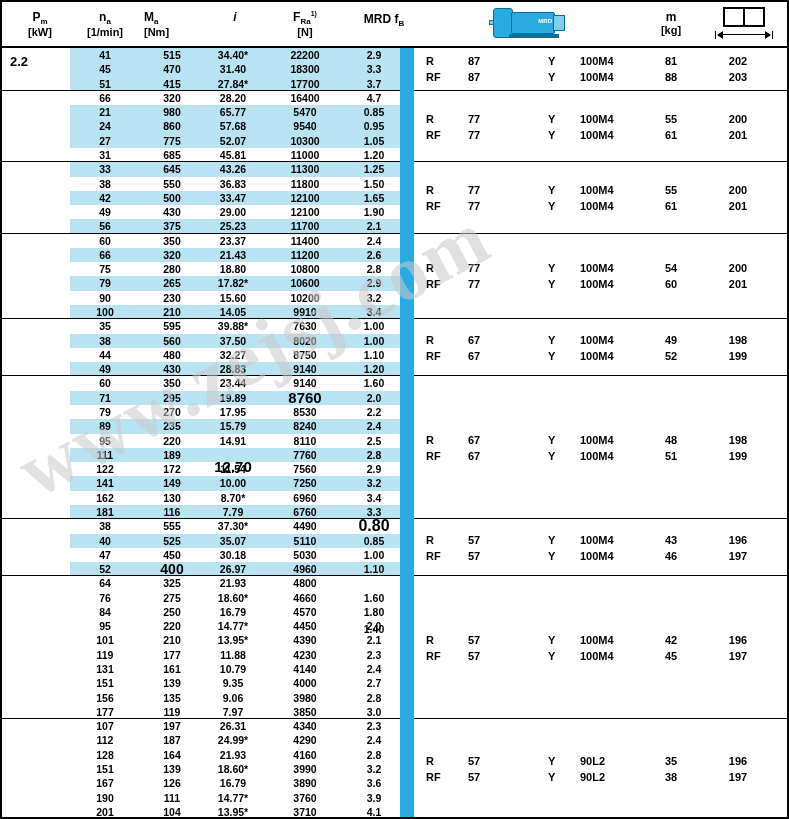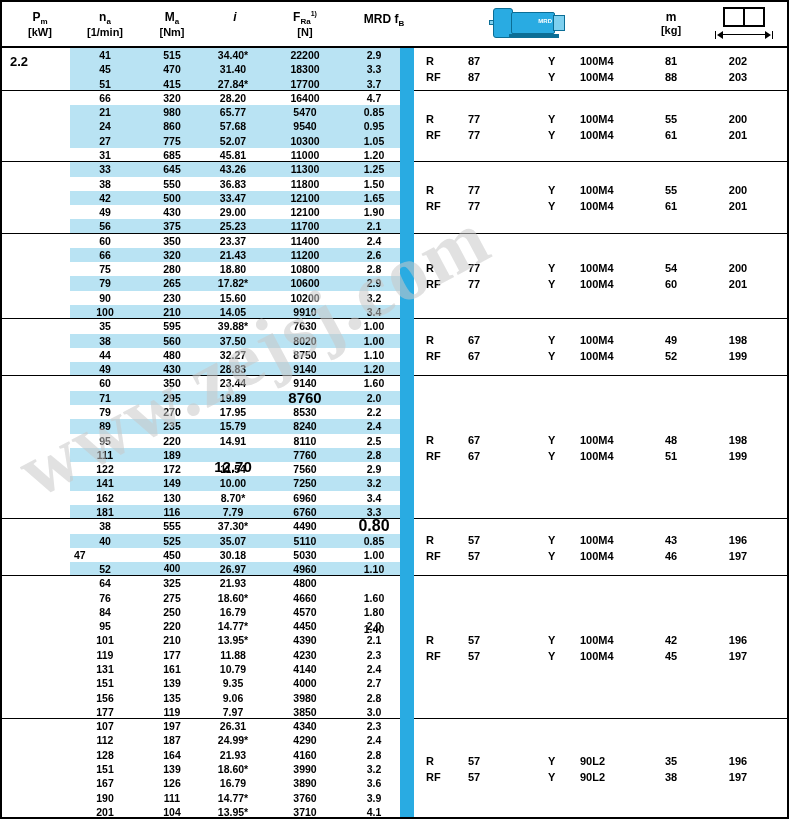--- a/index.html
+++ b/index.html
@@ -68,21 +68,21 @@
 
   <div style="position:absolute;left:0;top:0;width:785px;height:46px;border-bottom:2px solid #000;">
     <div style="position:absolute;left:8px;top:8px;width:60px;text-align:center;">
       <span style="display:block;font-size:12px;font-weight:bold;">P<span class="sub">m</span></span>
       <span style="display:block;font-size:11px;font-weight:bold;">[kW]</span>
     </div>
     <div style="position:absolute;left:72px;top:8px;width:62px;text-align:center;">
       <span style="display:block;font-size:12px;font-weight:bold;">n<span class="sub">a</span></span>
       <span style="display:block;font-size:11px;font-weight:bold;">[1/min]</span>
     </div>
-    <div style="position:absolute;left:142px;top:8px;width:56px;text-align:center;">
+    <div style="position:absolute;left:142px;top:8px;width:56px;">
       <span style="display:block;font-size:12px;font-weight:bold;">M<span class="sub">a</span></span>
       <span style="display:block;font-size:11px;font-weight:bold;">[Nm]</span>
     </div>
     <div style="position:absolute;left:204px;top:8px;width:58px;text-align:center;">
       <span style="display:block;font-size:12px;font-weight:bold;font-style:italic;">i</span>
     </div>
     <div style="position:absolute;left:268px;top:8px;width:70px;text-align:center;">
       <span style="display:block;font-size:12px;font-weight:bold;">F<span class="sub">Ra</span><span class="sup">1)</span></span>
       <span style="display:block;font-size:11px;font-weight:bold;">[N]</span>
     </div>
@@ -412,28 +412,28 @@
         <div style="position: absolute; left: 198px; top: 0px; width: 66px; height: 14.28px; line-height: 14.28px; text-align: center; font-size: 10.5px; font-weight: bold; z-index: 3;">37.30*</div>
         <div style="position: absolute; left: 268px; top: 0px; width: 70px; height: 14.28px; line-height: 14.28px; text-align: center; font-size: 10.5px; font-weight: bold; z-index: 3;">4490</div>
         <div style="position: absolute; left: 344px; top: 0px; width: 56px; height: 14.28px; line-height: 14.28px; text-align: center; font-size: 16px; font-weight: bold; z-index: 3;">0.80</div>
         <div style="position: absolute; left: 68px; top: 14.28px; width: 330px; height: 14.28px; background: rgb(185, 227, 243);"></div>
         <div style="position: absolute; left: 72px; top: 14.28px; width: 62px; height: 14.28px; line-height: 14.28px; text-align: center; font-size: 10.5px; font-weight: bold; z-index: 3;">40</div>
         <div style="position: absolute; left: 142px; top: 14.28px; width: 56px; height: 14.28px; line-height: 14.28px; text-align: center; font-size: 10.5px; font-weight: bold; z-index: 3;">525</div>
         <div style="position: absolute; left: 198px; top: 14.28px; width: 66px; height: 14.28px; line-height: 14.28px; text-align: center; font-size: 10.5px; font-weight: bold; z-index: 3;">35.07</div>
         <div style="position: absolute; left: 268px; top: 14.28px; width: 70px; height: 14.28px; line-height: 14.28px; text-align: center; font-size: 10.5px; font-weight: bold; z-index: 3;">5110</div>
         <div style="position: absolute; left: 344px; top: 14.28px; width: 56px; height: 14.28px; line-height: 14.28px; text-align: center; font-size: 10.5px; font-weight: bold; z-index: 3;">0.85</div>
         <div style="position: absolute; left: 68px; top: 28.56px; width: 330px; height: 14.28px;"></div>
-        <div style="position: absolute; left: 72px; top: 28.56px; width: 62px; height: 14.28px; line-height: 14.28px; text-align: left; font-size: 10.5px; font-weight: bold; z-index: 3;">47</div>
+        <div style="position: absolute; left: 72px; top: 28.56px; width: 62px; height: 14.28px; line-height: 14.28px; text-align: center; font-size: 10.5px; font-weight: bold; z-index: 3;">47</div>
         <div style="position: absolute; left: 142px; top: 28.56px; width: 56px; height: 14.28px; line-height: 14.28px; text-align: center; font-size: 10.5px; font-weight: bold; z-index: 3;">450</div>
         <div style="position: absolute; left: 198px; top: 28.56px; width: 66px; height: 14.28px; line-height: 14.28px; text-align: center; font-size: 10.5px; font-weight: bold; z-index: 3;">30.18</div>
         <div style="position: absolute; left: 268px; top: 28.56px; width: 70px; height: 14.28px; line-height: 14.28px; text-align: center; font-size: 10.5px; font-weight: bold; z-index: 3;">5030</div>
         <div style="position: absolute; left: 344px; top: 28.56px; width: 56px; height: 14.28px; line-height: 14.28px; text-align: center; font-size: 10.5px; font-weight: bold; z-index: 3;">1.00</div>
         <div style="position: absolute; left: 68px; top: 42.84px; width: 330px; height: 14.28px; background: rgb(185, 227, 243);"></div>
         <div style="position: absolute; left: 72px; top: 42.84px; width: 62px; height: 14.28px; line-height: 14.28px; text-align: center; font-size: 10.5px; font-weight: bold; z-index: 3;">52</div>
-        <div style="position: absolute; left: 142px; top: 42.84px; width: 56px; height: 14.28px; line-height: 14.28px; text-align: center; font-size: 10px; font-weight: bold; z-index: 3;">400</div>
+        <div style="position: absolute; left: 142px; top: 42.84px; width: 56px; height: 14.28px; line-height: 14.28px; text-align: center; font-size: 14px; font-weight: bold; z-index: 3;">400</div>
         <div style="position: absolute; left: 198px; top: 42.84px; width: 66px; height: 14.28px; line-height: 14.28px; text-align: center; font-size: 10.5px; font-weight: bold; z-index: 3;">26.97</div>
         <div style="position: absolute; left: 268px; top: 42.84px; width: 70px; height: 14.28px; line-height: 14.28px; text-align: center; font-size: 10.5px; font-weight: bold; z-index: 3;">4960</div>
         <div style="position: absolute; left: 344px; top: 42.84px; width: 56px; height: 14.28px; line-height: 14.28px; text-align: center; font-size: 10.5px; font-weight: bold; z-index: 3;">1.10</div>
         <div style="position: absolute; left: 424px; top: 13.56px; width: 30px; height: 14px; line-height: 14px; font-size: 11px; font-weight: bold; text-align: left; z-index: 3;">R</div>
         <div style="position: absolute; left: 424px; top: 29.56px; width: 30px; height: 14px; line-height: 14px; font-size: 11px; font-weight: bold; text-align: left; z-index: 3;">RF</div>
         <div style="position: absolute; left: 466px; top: 13.56px; width: 40px; height: 14px; line-height: 14px; font-size: 11px; font-weight: bold; text-align: left; z-index: 3;">57</div>
         <div style="position: absolute; left: 466px; top: 29.56px; width: 40px; height: 14px; line-height: 14px; font-size: 11px; font-weight: bold; text-align: left; z-index: 3;">57</div>
         <div style="position: absolute; left: 546px; top: 13.56px; width: 20px; height: 14px; line-height: 14px; font-size: 11px; font-weight: bold; text-align: left; z-index: 3;">Y</div>
         <div style="position: absolute; left: 546px; top: 29.56px; width: 20px; height: 14px; line-height: 14px; font-size: 11px; font-weight: bold; text-align: left; z-index: 3;">Y</div>
         <div style="position: absolute; left: 578px; top: 13.56px; width: 70px; height: 14px; line-height: 14px; font-size: 11px; font-weight: bold; text-align: left; z-index: 3;">100M4</div>

